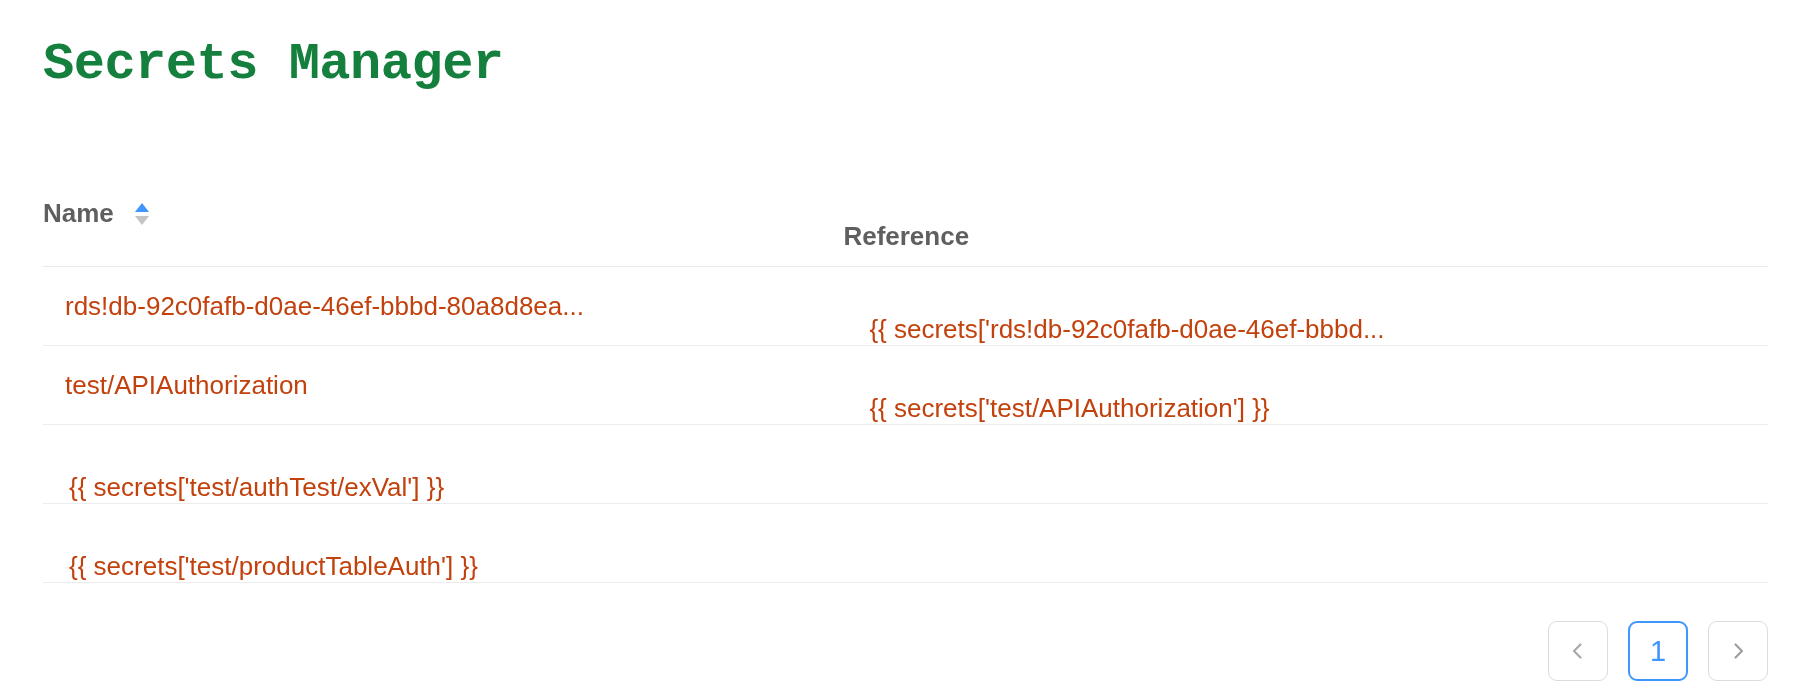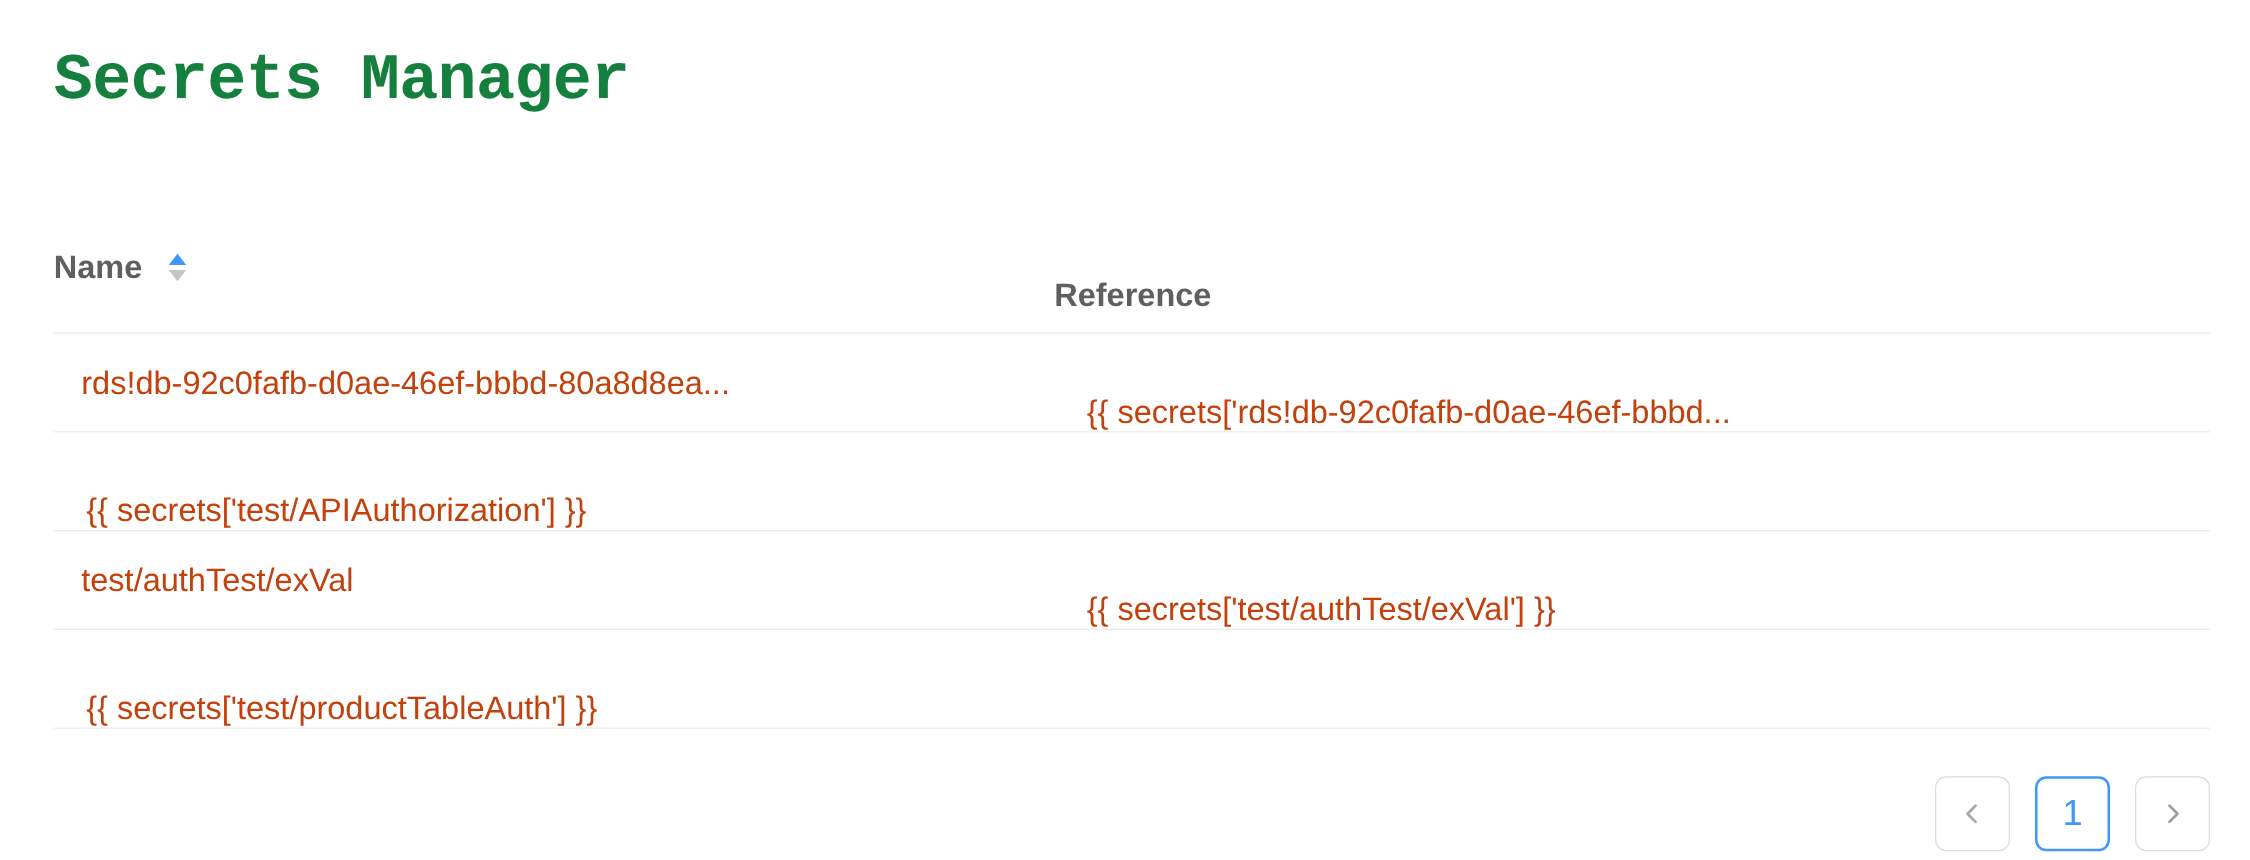--- a/index.html
+++ b/index.html
@@ -126,25 +126,25 @@
         <span>Reference</span>
       </div>
     </div>
 
     <div class="tr">
       <div class="td col-name">rds!db-92c0fafb-d0ae-46ef-bbbd-80a8d8ea...</div>
       <div class="td col-ref">{{ secrets['rds!db-92c0fafb-d0ae-46ef-bbbd...</div>
     </div>
 
     <div class="tr">
+      <div class="td col-name">test/APIAuthorization</div>
       <div class="td col-ref">{{ secrets['test/APIAuthorization'] }}</div>
     </div>
 
     <div class="tr">
-      <div class="td col-name">test/authTest/exVal</div>
       <div class="td col-ref">{{ secrets['test/authTest/exVal'] }}</div>
     </div>
 
     <div class="tr">
       <div class="td col-ref">{{ secrets['test/productTableAuth'] }}</div>
     </div>
 
   </div>
 
   <div class="pagination">

